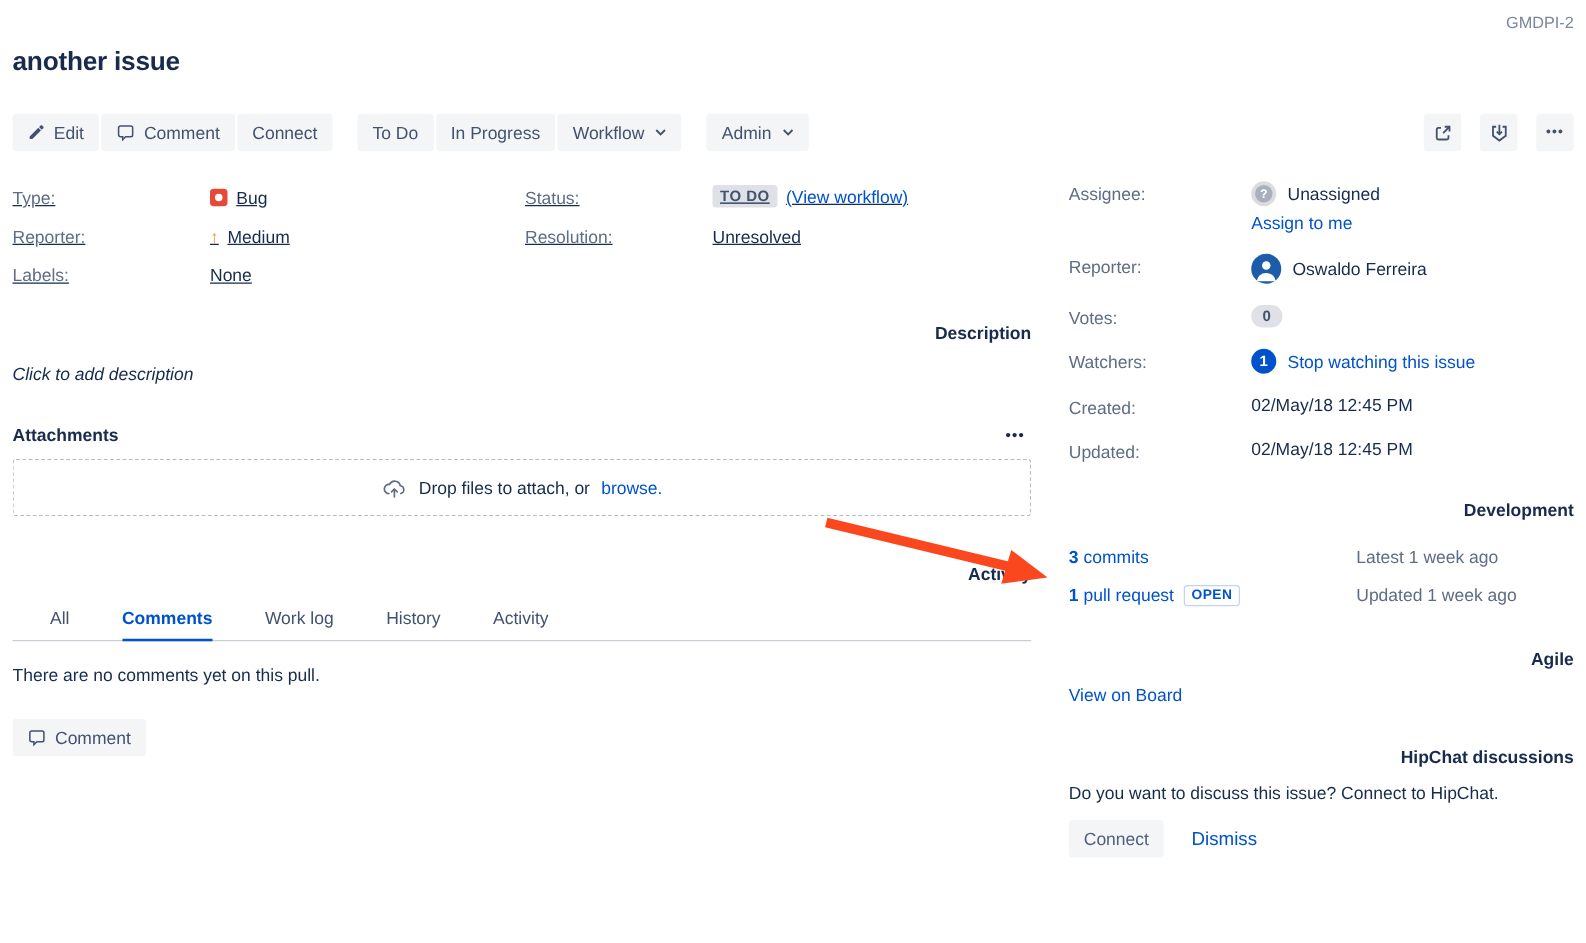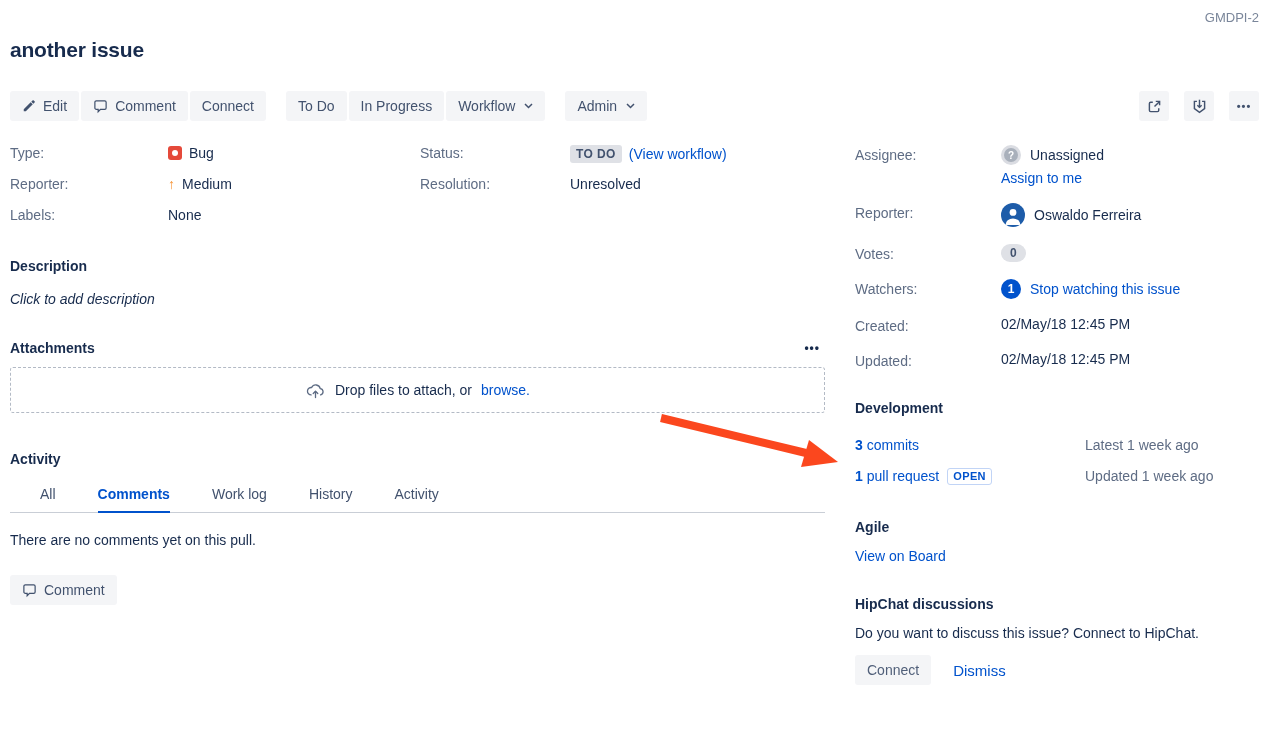--- a/index.html
+++ b/index.html
@@ -23,35 +23,35 @@
   .chev { margin-left:2px; display:inline-flex; }
 
   
   .columns { display:flex; margin-top:24px; }
   .left-col { width:815px; flex:none; }
   .right-col { flex:none; width:404px; margin-left:30px; }
 
   
   .field-grid { display:flex; }
   .fg-col1 { width:410px; flex:none; }
-  .field-row { display:flex; align-items:flex-start; height:21px; margin-bottom:10px; font-size:14px; }
+  .field-row { display:flex; align-items:flex-end; height:21px; margin-bottom:10px; font-size:14px;text-decoration:underline; }
   .field-label { width:158px; flex:none; color:#5E6C84; }
   .fg-col2 .field-label { width:150px; }
   .field-value { display:flex; align-items:center; gap:7px; color:#172B4D; }
 
   .type-icon { width:14px; height:14px; border-radius:3px; background:#E5493A; display:inline-flex;
                align-items:center; justify-content:center; }
   .type-icon::after { content:""; width:6px; height:6px; border-radius:50%; background:#fff; }
   .prio-icon { color:#F79232; font-weight:700; font-size:14px; }
 
   .status-lozenge { background:#DFE1E6; color:#42526E; font-size:12px; font-weight:700;
                     letter-spacing:.4px; border-radius:3px; padding:3px 6px; line-height:1; }
   a, .link { color:#0052CC; text-decoration:none; cursor:pointer; }
 
-  .section-heading { font-size:14px; font-weight:700; color:#172B4D; }
+  .section-heading { font-size:14px; font-weight:700; color:#172B4D;text-align:right; }
 
   .desc-heading { margin-top:20px; }
   .desc-placeholder { font-style:italic; font-size:14px; margin-top:17px; color:#172B4D; }
 
   .attach-header { display:flex; align-items:center; margin-top:33px; }
   .attach-more { margin-left:auto; margin-right:5px; color:#172B4D; font-weight:700; font-size:15px;
                  letter-spacing:1px; cursor:pointer; line-height:8px; }
   .dropzone { margin-top:11px; border:1px dashed #B3BAC5; border-radius:3px; height:46px;
               display:flex; align-items:center; justify-content:center; gap:9px; font-size:14px; }
 

